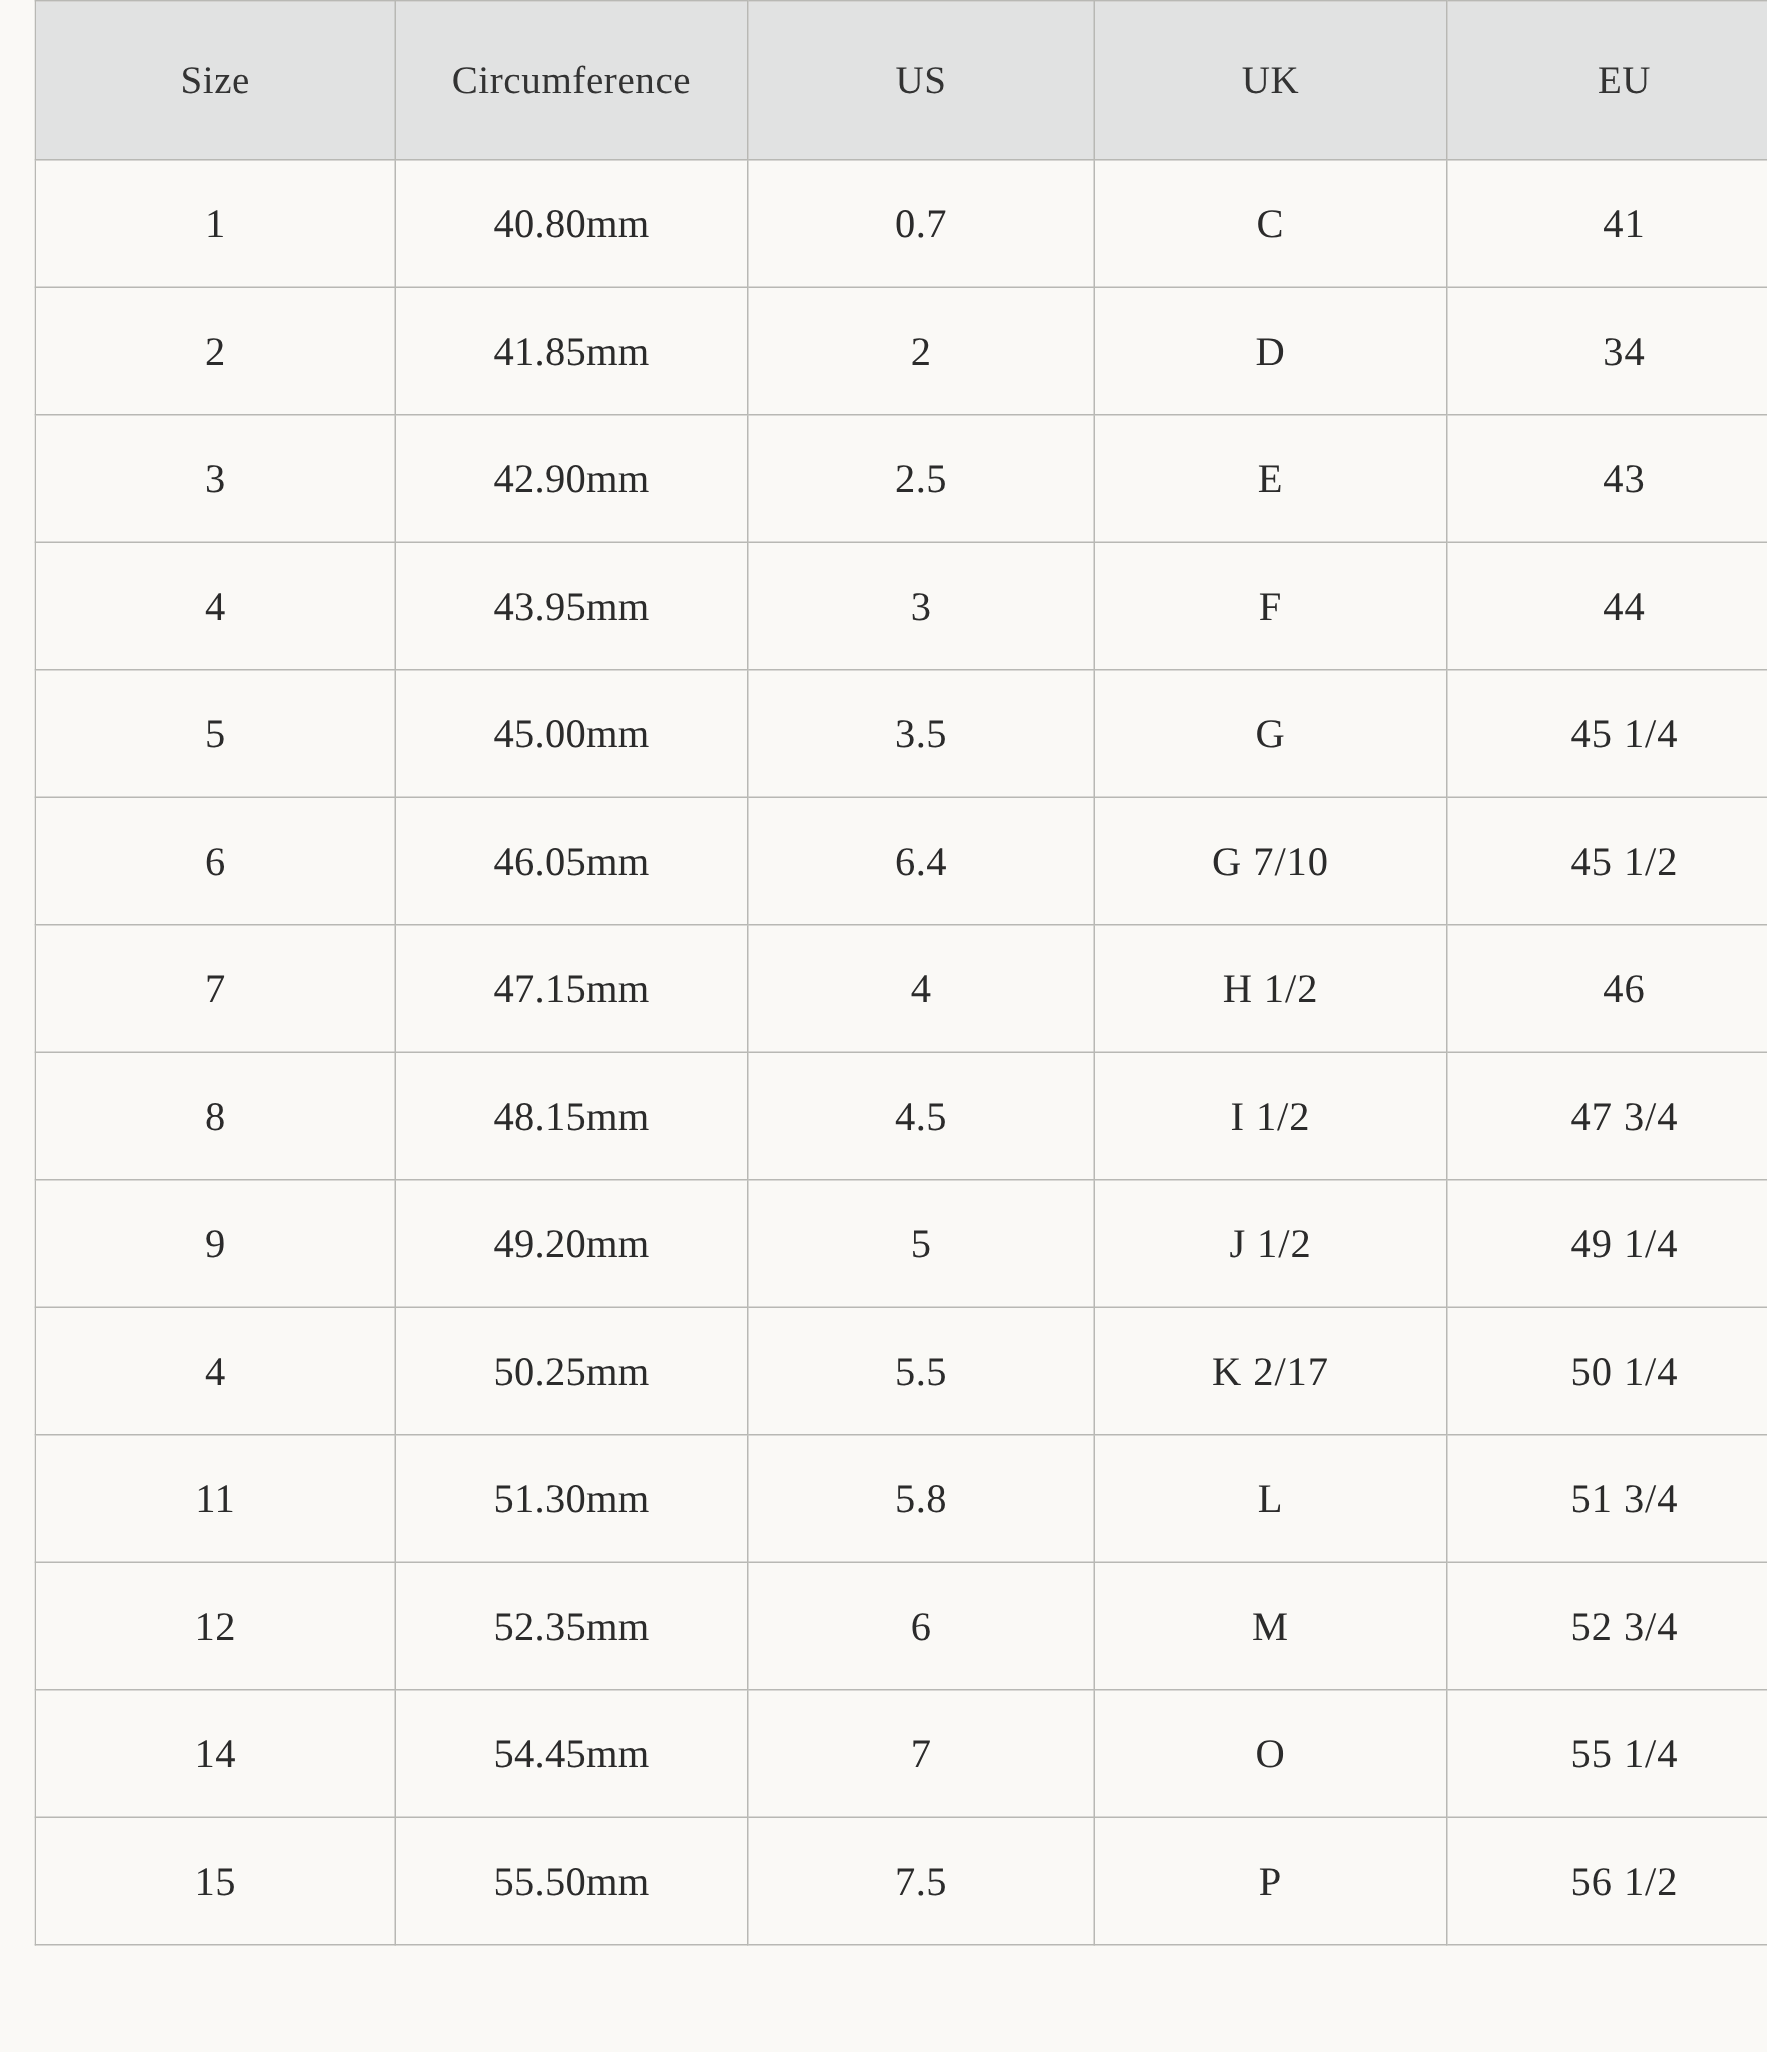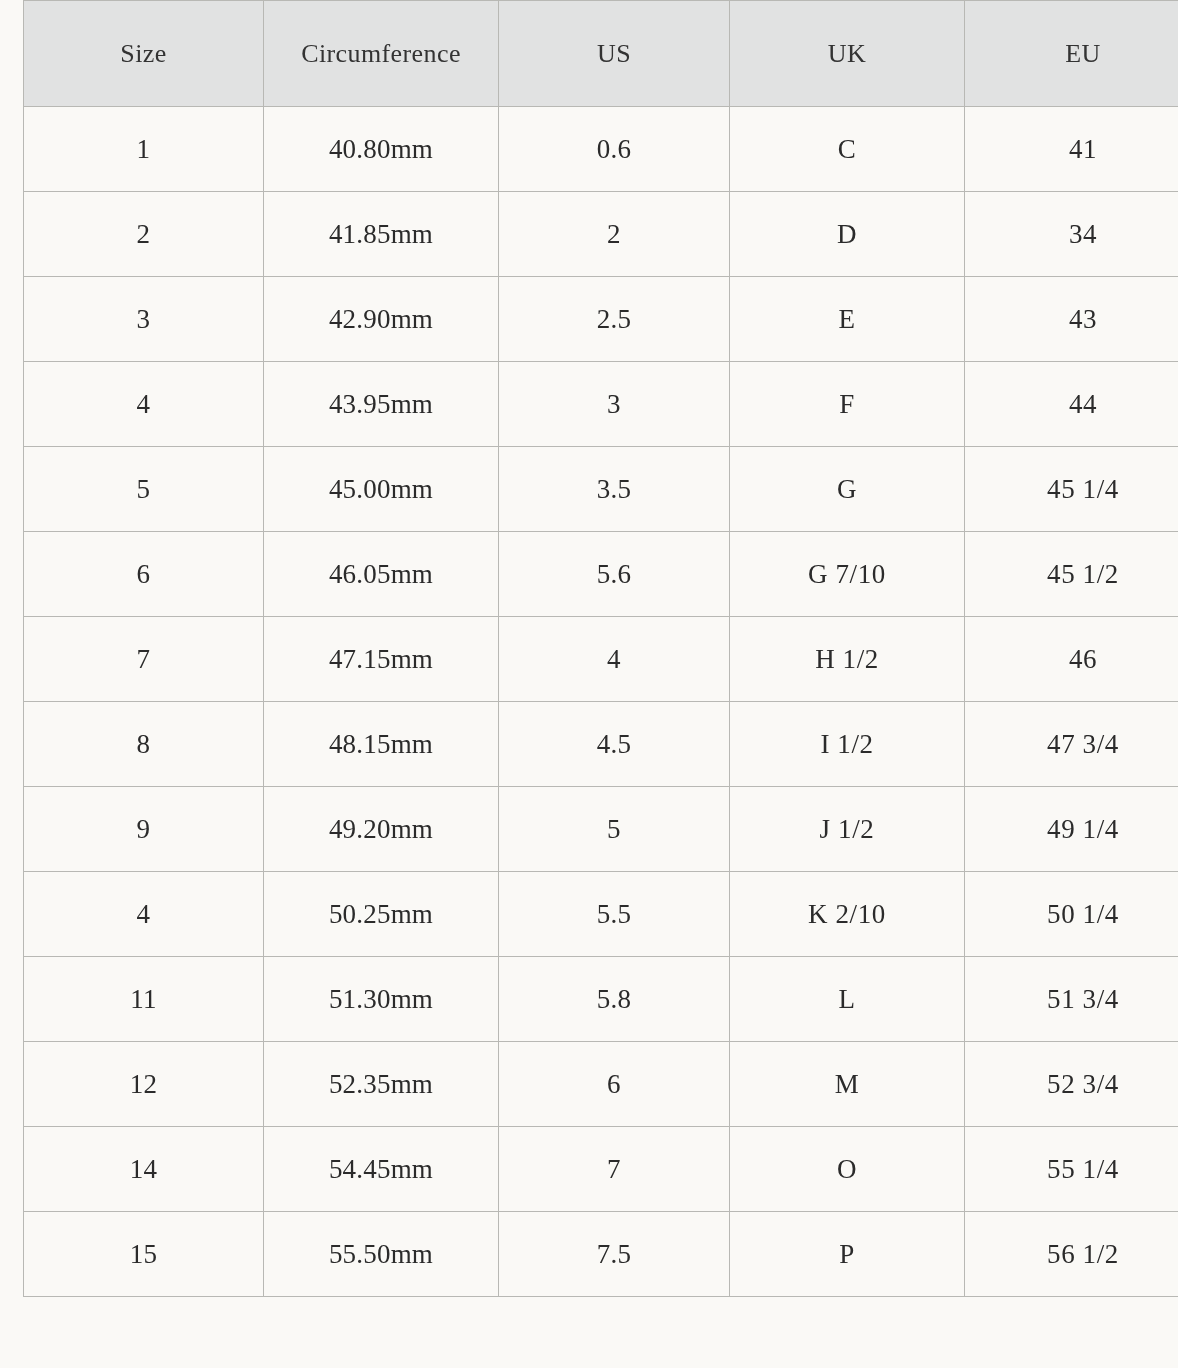--- a/index.html
+++ b/index.html
@@ -90,21 +90,21 @@
         <th>Circumference</th>
         <th>US</th>
         <th>UK</th>
         <th>EU</th>
       </tr>
     </thead>
     <tbody id="table-body">
         <tr>
           <td class="cell-size">1</td>
           <td class="cell-circum">40.80mm</td>
-          <td class="cell-us">0.6</td>
+          <td class="cell-us">0.7</td>
           <td class="cell-uk">C</td>
           <td class="cell-eu">41</td>
         </tr>
         <tr>
           <td class="cell-size">2</td>
           <td class="cell-circum">41.85mm</td>
           <td class="cell-us">2</td>
           <td class="cell-uk">D</td>
           <td class="cell-eu">34</td>
         </tr>
@@ -125,21 +125,21 @@
         <tr>
           <td class="cell-size">5</td>
           <td class="cell-circum">45.00mm</td>
           <td class="cell-us">3.5</td>
           <td class="cell-uk">G</td>
           <td class="cell-eu">45 1/4</td>
         </tr>
         <tr>
           <td class="cell-size">6</td>
           <td class="cell-circum">46.05mm</td>
-          <td class="cell-us">5.6</td>
+          <td class="cell-us">6.4</td>
           <td class="cell-uk">G 7/10</td>
           <td class="cell-eu">45 1/2</td>
         </tr>
         <tr>
           <td class="cell-size">7</td>
           <td class="cell-circum">47.15mm</td>
           <td class="cell-us">4</td>
           <td class="cell-uk">H 1/2</td>
           <td class="cell-eu">46</td>
         </tr>
@@ -154,21 +154,21 @@
           <td class="cell-size">9</td>
           <td class="cell-circum">49.20mm</td>
           <td class="cell-us">5</td>
           <td class="cell-uk">J 1/2</td>
           <td class="cell-eu">49 1/4</td>
         </tr>
         <tr>
           <td class="cell-size">4</td>
           <td class="cell-circum">50.25mm</td>
           <td class="cell-us">5.5</td>
-          <td class="cell-uk">K 2/10</td>
+          <td class="cell-uk">K 2/17</td>
           <td class="cell-eu">50 1/4</td>
         </tr>
         <tr>
           <td class="cell-size">11</td>
           <td class="cell-circum">51.30mm</td>
           <td class="cell-us">5.8</td>
           <td class="cell-uk">L</td>
           <td class="cell-eu">51 3/4</td>
         </tr>
         <tr>

